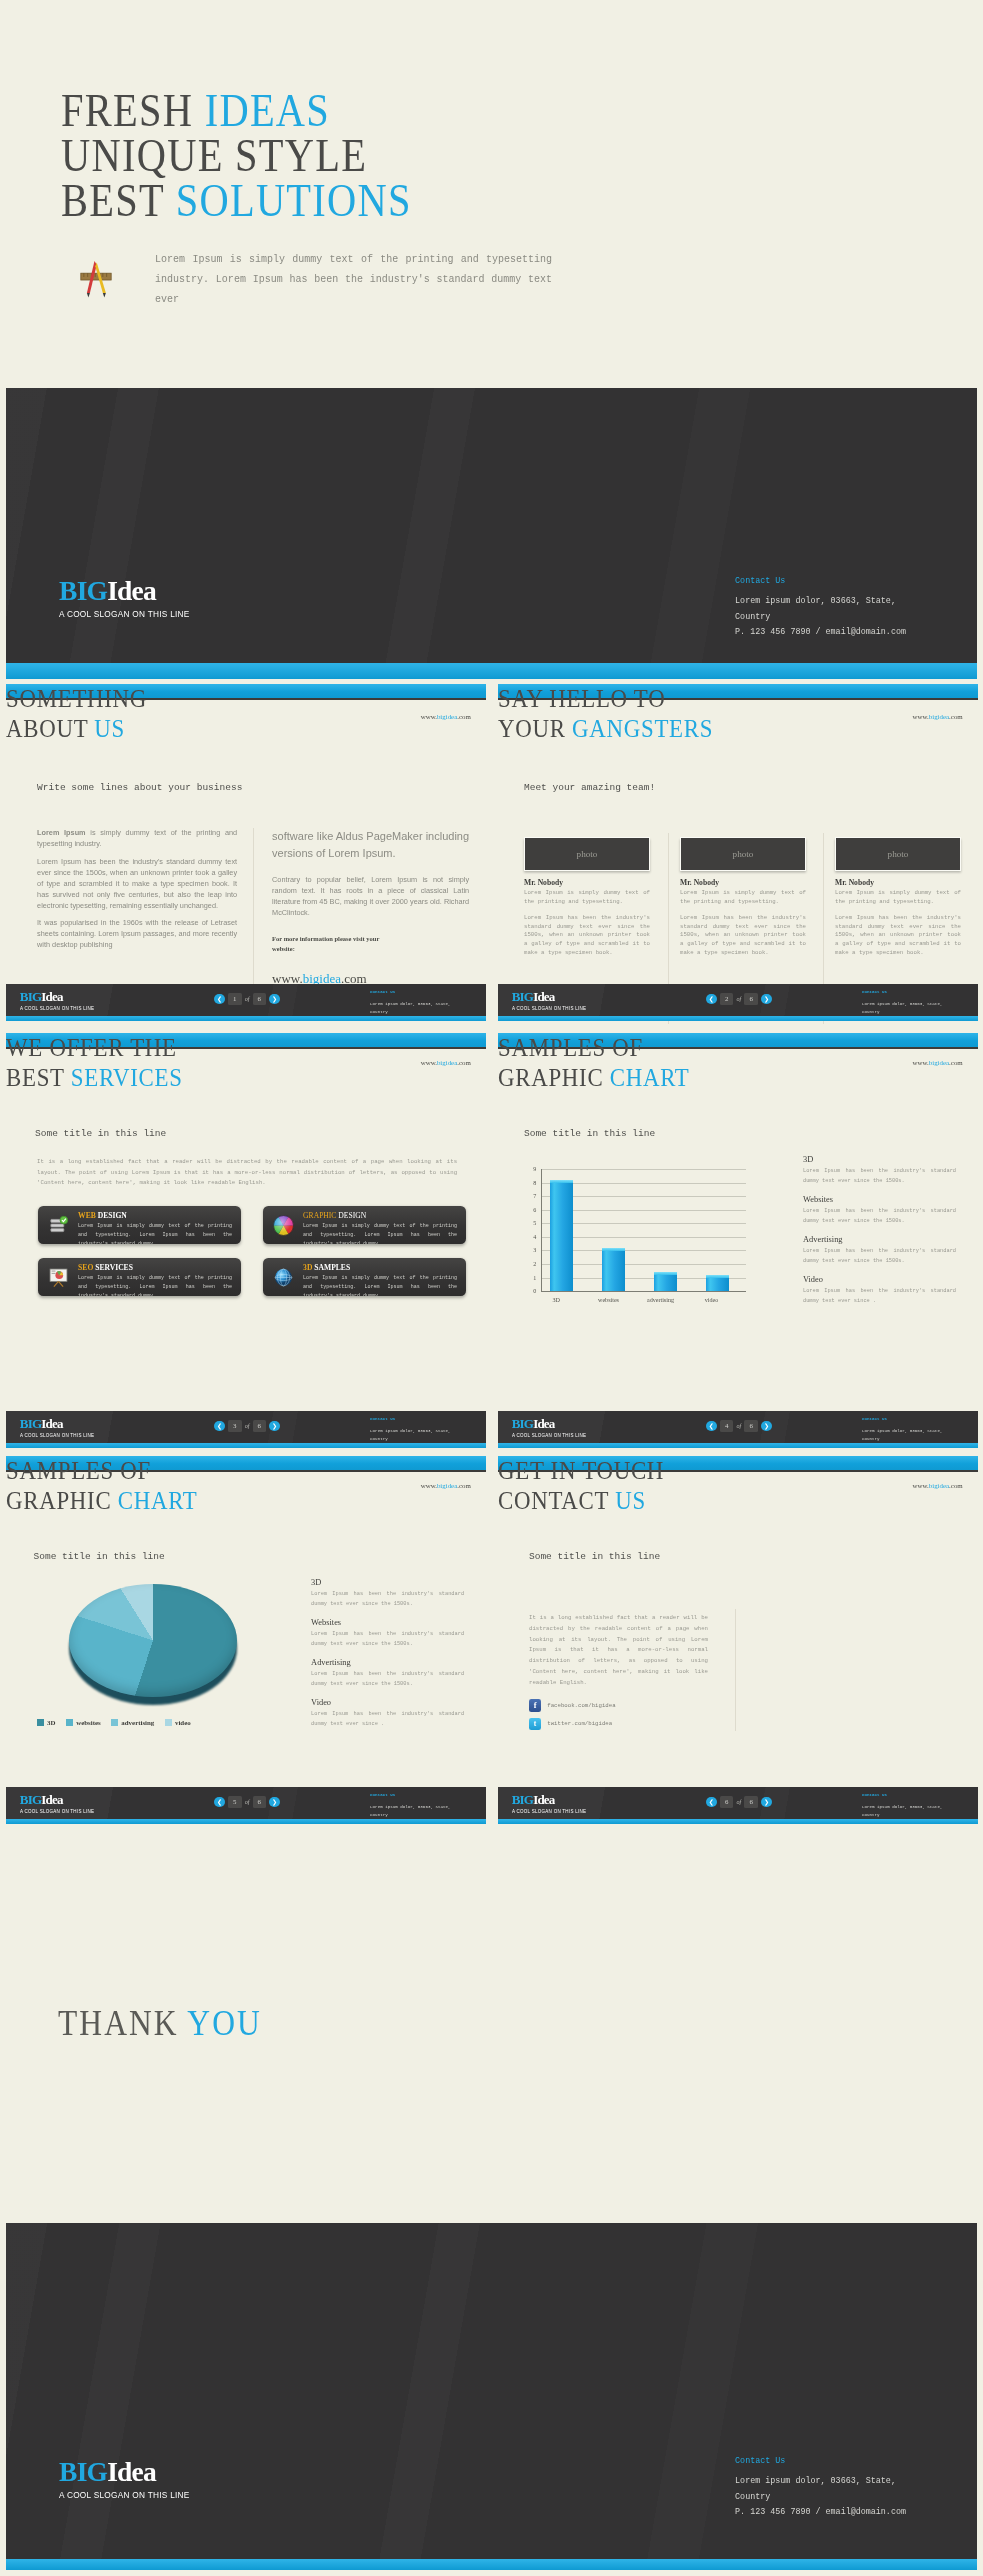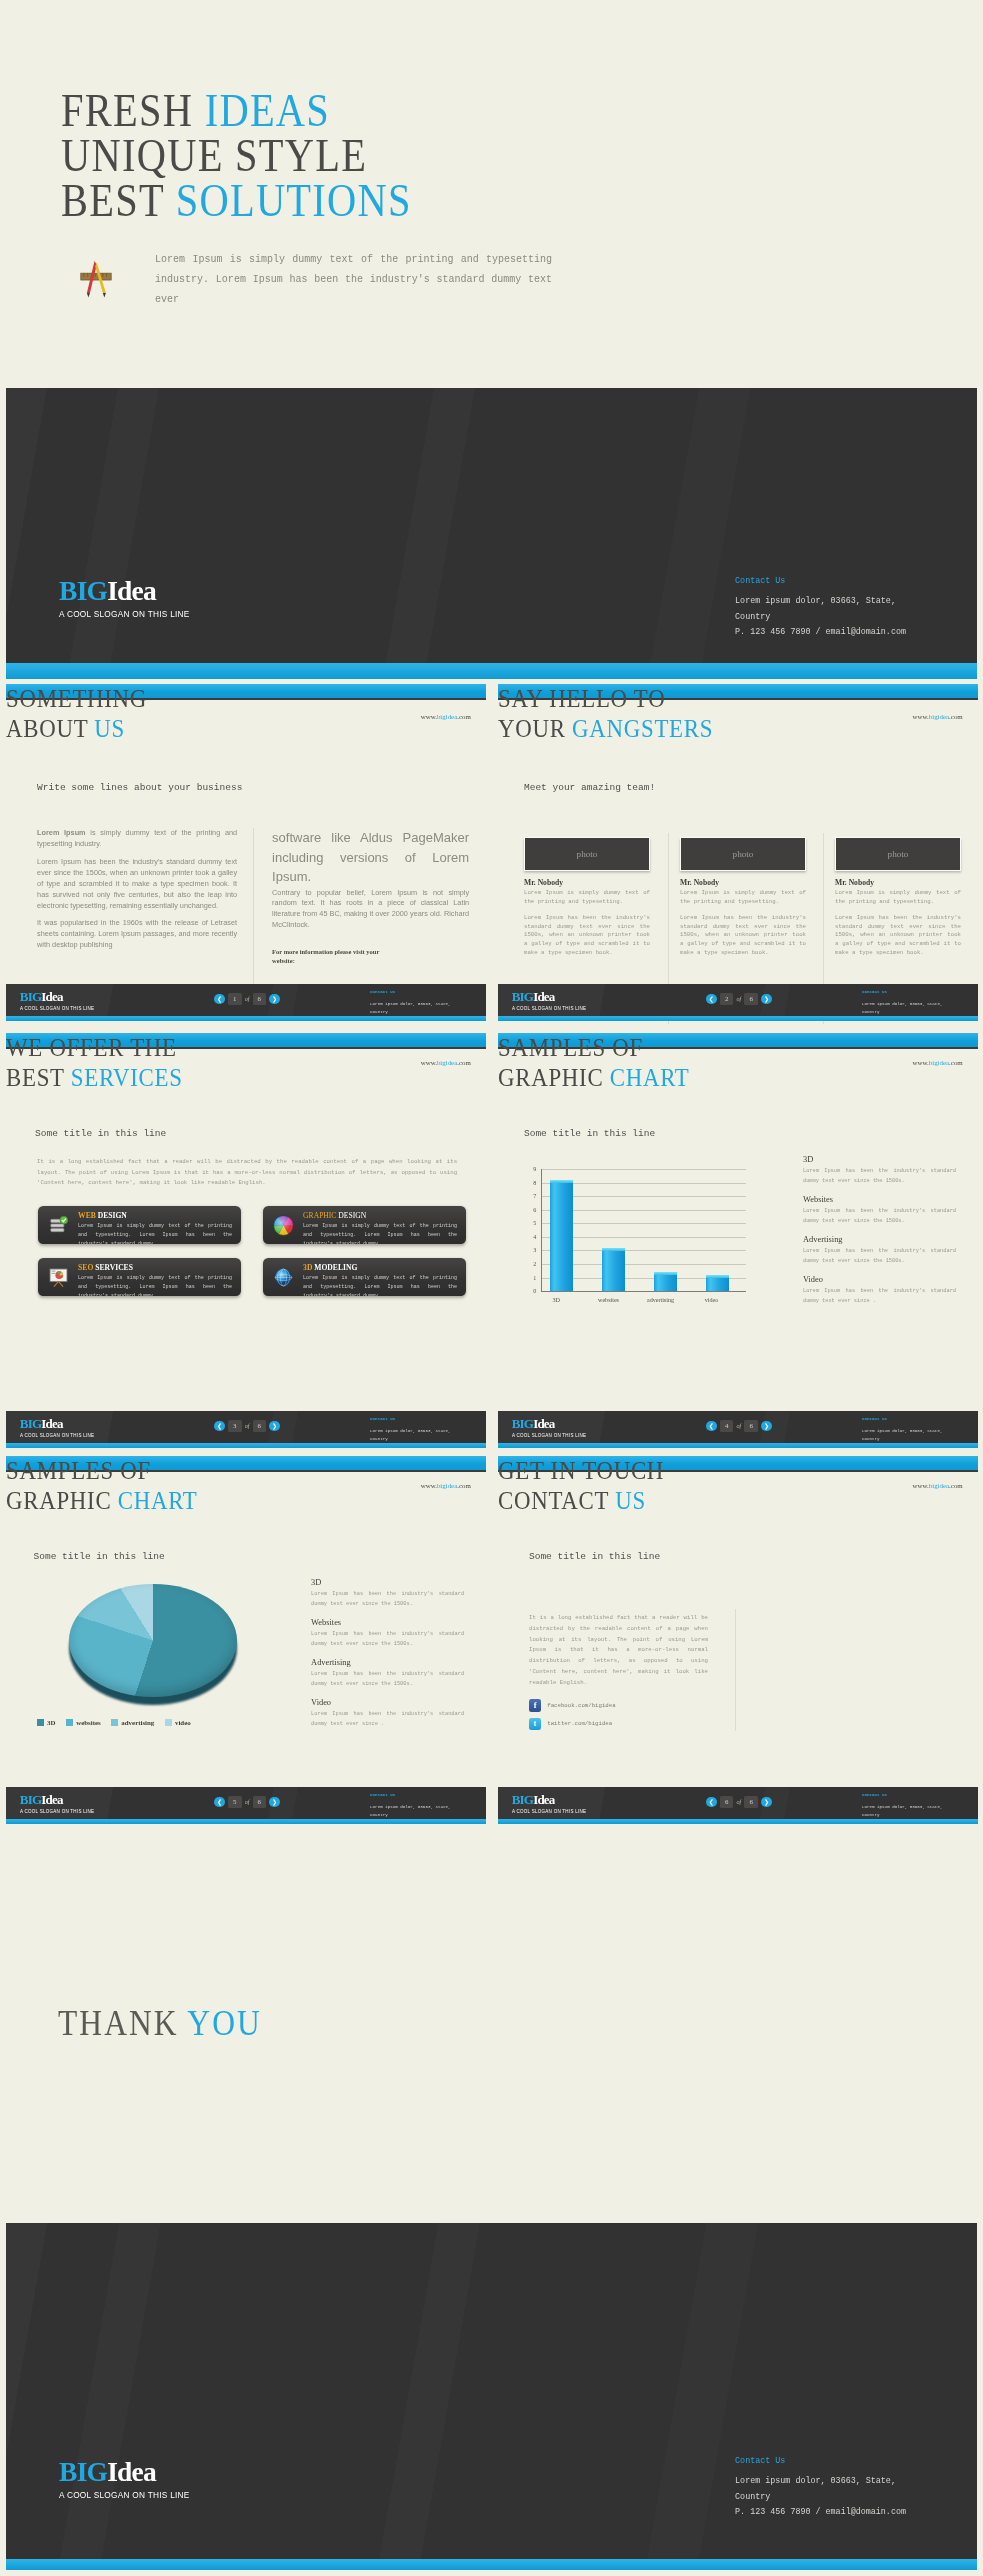--- a/index.html
+++ b/index.html
@@ -188,27 +188,27 @@
 
     <div class="vline" style="left:247px;top:144px;height:174px"></div>
 
     <div style="position:absolute;left:31px;top:144px;width:200px">
       <p class="body-txt" style="font-size:7.3px;line-height:1.5;margin-bottom:6.9px"><b>Lorem Ipsum</b><span> is simply dummy text of the printing and typesetting industry.</span></p>
       <p class="body-txt" style="font-size:7.3px;line-height:1.5;margin-bottom:6.9px">Lorem Ipsum has been the industry's standard dummy text ever since the 1500s, when an unknown printer took a galley of type and scrambled it to make a type specimen book. It has survived not only five centuries, but also the leap into electronic typesetting, remaining essentially unchanged.</p>
       <p class="body-txt" style="font-size:7.3px;line-height:1.5">It was popularised in the 1960s with the release of Letraset sheets containing. Lorem Ipsum passages, and more recently with desktop publishing</p>
     </div>
 
     <div style="position:absolute;left:266px;top:144px;width:197px">
-      <p class="body-txt" style="font-size:13px;line-height:1.5;margin-bottom:1px">software like Aldus PageMaker including versions of Lorem Ipsum.</p>
+      <p class="body-txt" style="font-size:11px;line-height:1.5;margin-bottom:14px">software like Aldus PageMaker including versions of Lorem Ipsum.</p>
       <p class="body-txt" style="font-size:7.3px;line-height:1.5;margin-bottom:15.3px">Contrary to popular belief, Lorem Ipsum is not simply random text. It has roots in a piece of classical Latin literature from 45 BC, making it over 2000 years old. Richard McClintock.</p>
       <div style="font-family:'Liberation Serif',serif;font-size:6.5px;font-weight:bold;color:#4b4b46;line-height:1.5">
         <div>For more information please visit your</div>
         <div>website:</div>
       </div>
-      <div style="font-family:'Liberation Serif',serif;font-size:11px;color:#4b4b46;margin-top:23px">
+      <div style="font-family:'Liberation Serif',serif;font-size:13px;color:#4b4b46;margin-top:17px">
         <span>www.</span><span class="cy">bigidea</span><span>.com</span>
       </div>
     </div>
   </div>
 
   <div class="slide" style="left:498px;top:684px;width:480px;height:397px">
     <div class="topbar"></div>
     <div class="topbar-shadow"></div>
     <div class="wwwtag" style="right:15.3px;top:29px">
       <span>www.</span><b>bigidea</b><span>.com</span>
@@ -374,21 +374,21 @@
           <circle cx="15" cy="15" r="11" fill="url(#sp)"></circle>
           <g stroke="#bfe9ff" stroke-width=".7" fill="none" opacity=".85">
             <ellipse cx="15" cy="15" rx="11" ry="4"></ellipse>
             <ellipse cx="15" cy="15" rx="4" ry="11"></ellipse>
             <ellipse cx="15" cy="15" rx="8" ry="11"></ellipse>
             <line x1="4" y1="15" x2="26" y2="15"></line>
           </g>
         </svg>
       </div>
       <div class="tl" style="position:absolute;left:40px;top:5.3px;font-size:7.6px;font-weight:bold">
-        <em>3D</em><span> MODELING</span>
+        <em>3D</em><span> SAMPLES</span>
       </div>
       <div class="bd" style="position:absolute;left:40px;top:16px;width:154px;font-size:5px;line-height:1.75">Lorem Ipsum is simply dummy text of the printing and typesetting. Lorem Ipsum has been the industry's standard dummy</div>
     </div>
   </div>
 
   <div class="slide" style="left:498px;top:1033px;width:480px;height:289px">
     <div class="topbar"></div>
     <div class="topbar-shadow"></div>
     <div class="wwwtag" style="right:15.3px;top:26px">
       <span>www.</span><b>bigidea</b><span>.com</span>

